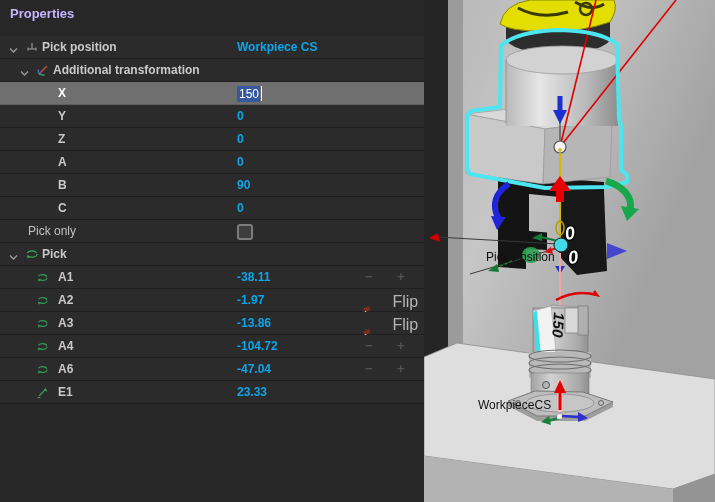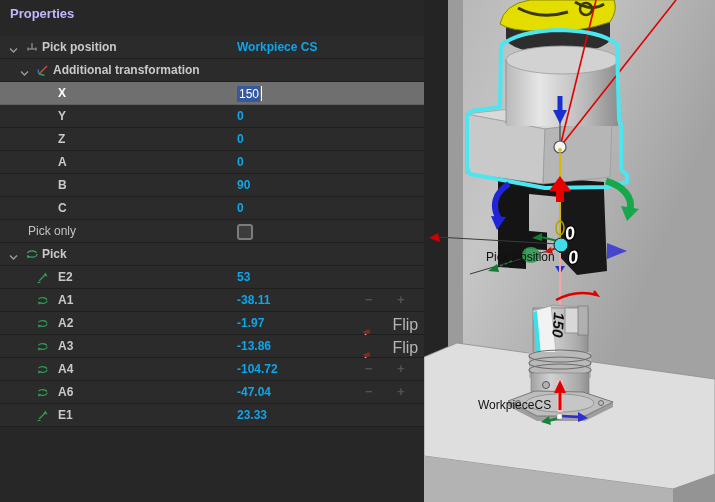--- a/index.html
+++ b/index.html
@@ -103,29 +103,20 @@
       <span class="chev c1"><svg width="11" height="11">
               <polyline points="2,3.5 5.5,7 9,3.5" stroke="#9a9a9a" stroke-width="1.4" fill="none"></polyline>
             </svg></span>
       <span class="ricon i-g1"><svg width="14" height="14">
               <ellipse cx="7" cy="7" rx="5" ry="3.2" fill="none" stroke="#35a860" stroke-width="1.2" stroke-dasharray="10 4"></ellipse>
               <polygon points="2,8 5.5,9.5 2.5,11.5" fill="#35a860"></polygon>
             </svg></span>
       <span class="lbl lbl-g1">Pick</span>
     </div>
 
-    <div class="row">
-      <span class="ricon i-ax"><svg width="13" height="13">
-              <line x1="3" y1="10" x2="9.5" y2="3.5" stroke="#2f9e58" stroke-width="1.3"></line>
-              <polygon points="9.5,1.5 11.5,5.5 7.5,4.5" fill="#2f9e58"></polygon>
-              <line x1="1.5" y1="11.5" x2="4.5" y2="11.5" stroke="#2f9e58"></line>
-            </svg></span>
-      <span class="lbl">E2</span>
-      <span class="val">53</span>
-    </div>
 
     <div class="row">
       <span class="ricon i-ax"><svg width="13" height="13">
               <ellipse cx="6.5" cy="6.5" rx="4.5" ry="2.9" fill="none" stroke="#2f9e58" stroke-width="1.1" stroke-dasharray="9 4"></ellipse>
               <polygon points="2,7.5 5,8.8 2.5,10.8" fill="#2f9e58"></polygon>
             </svg></span>
       <span class="lbl">A1</span>
       <span class="val">-38.11</span>
       <span class="step minus">−</span>
       <span class="step plus">+</span>

